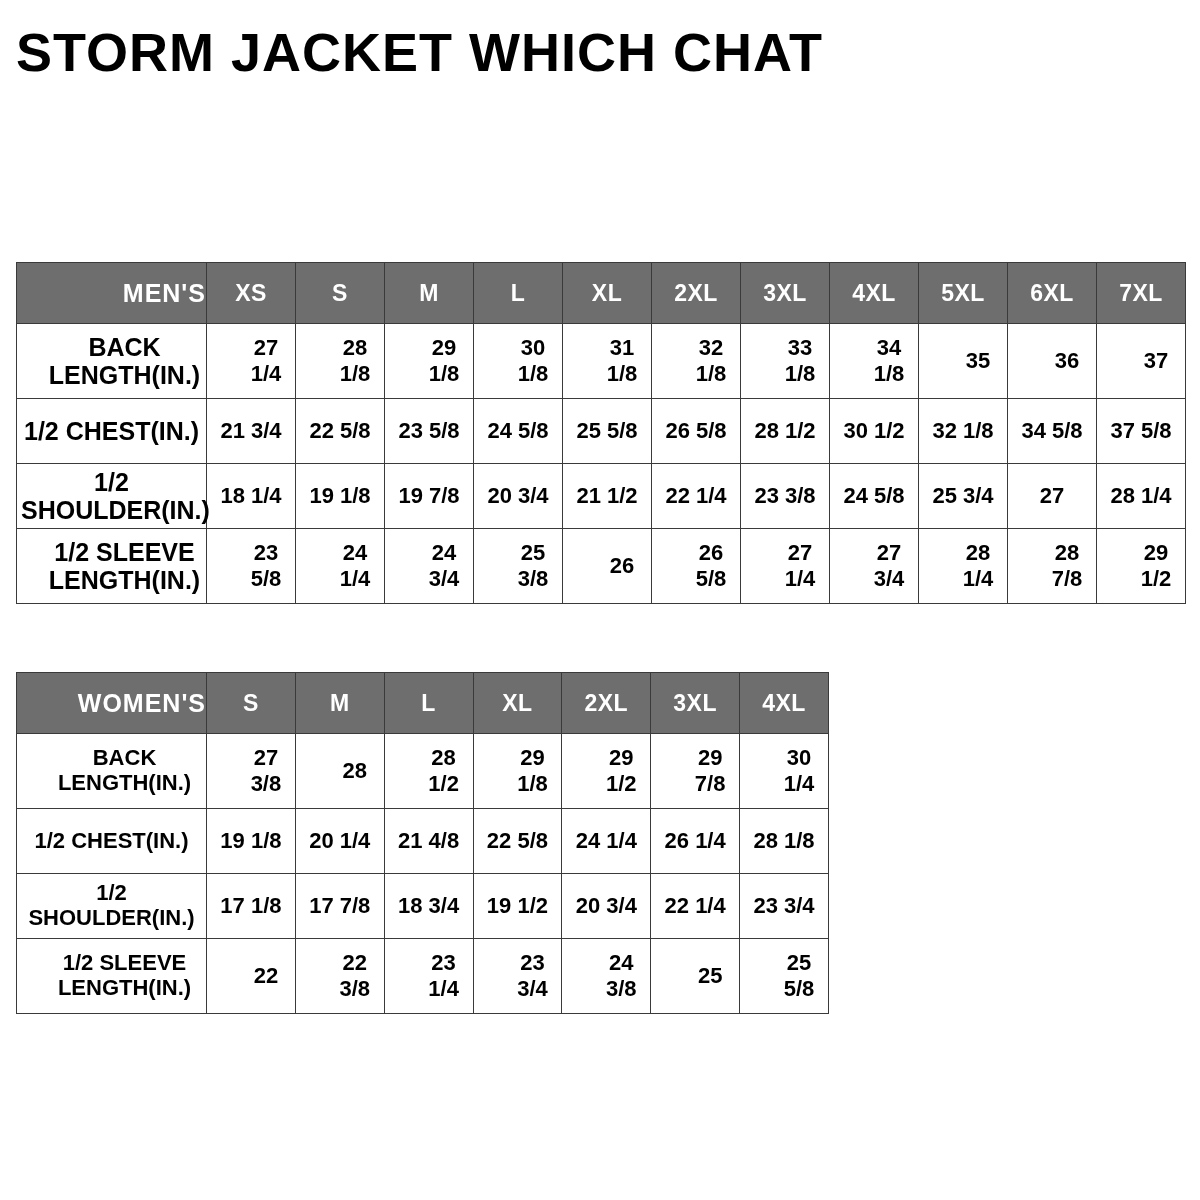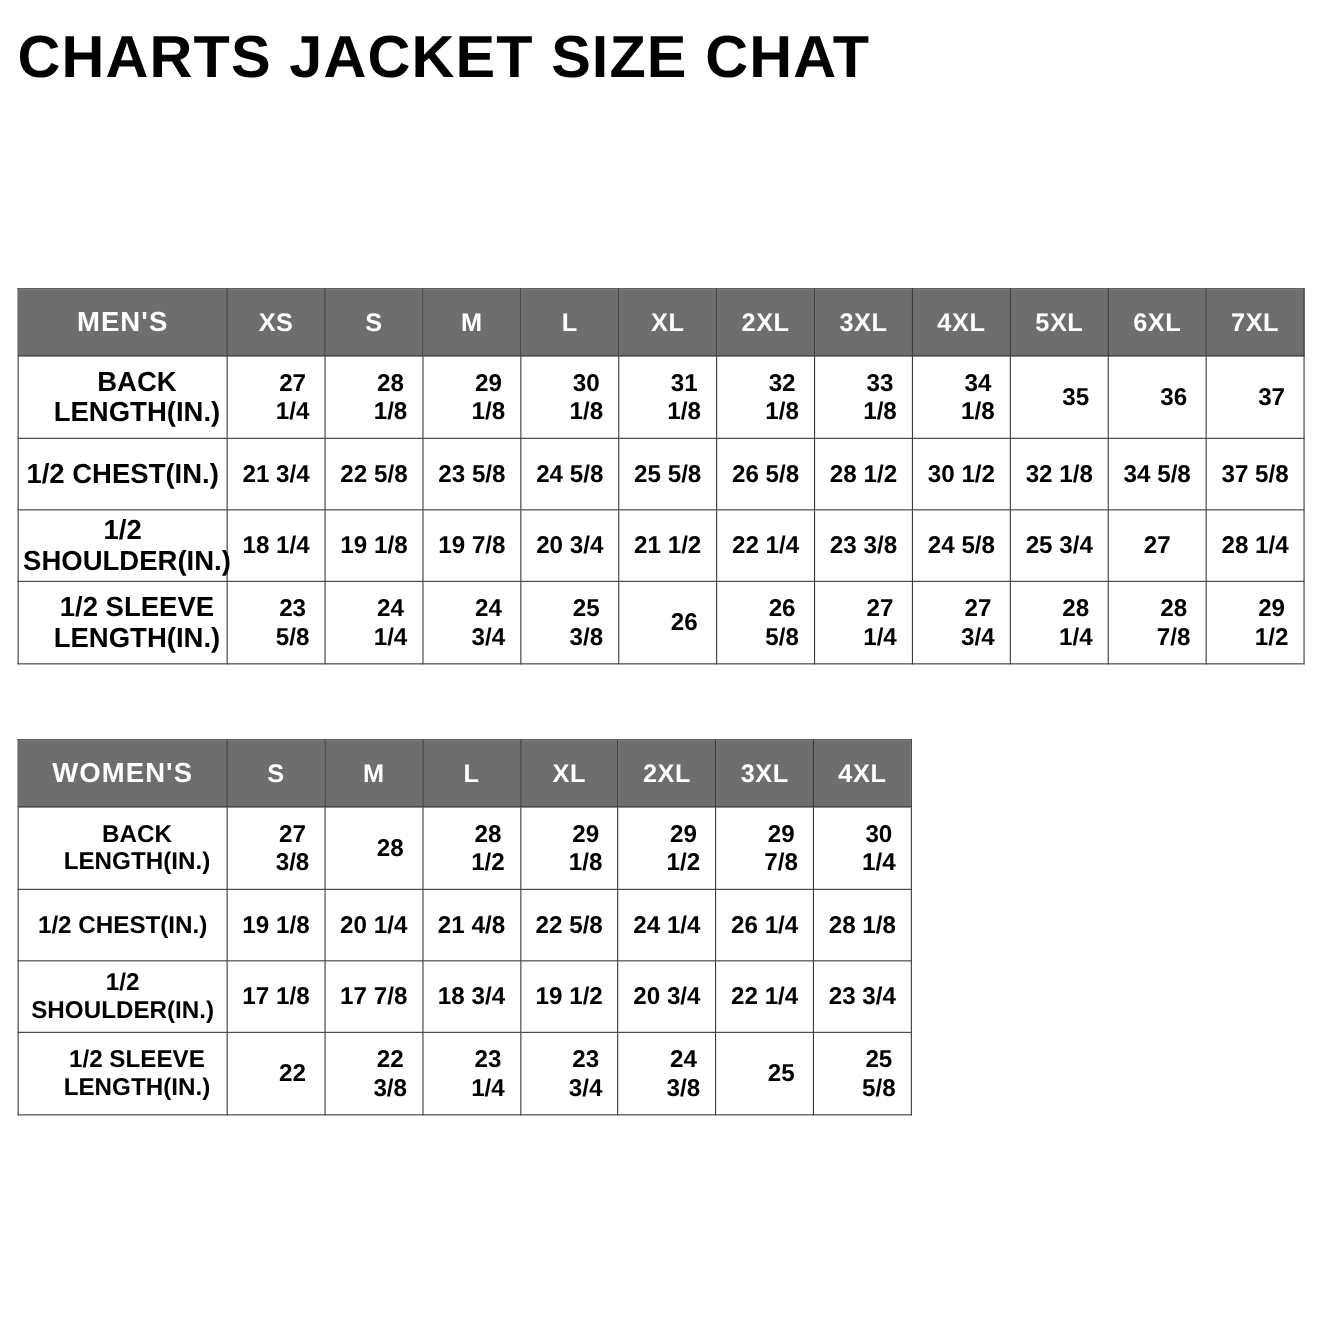--- a/index.html
+++ b/index.html
@@ -80,20 +80,21 @@
     background: #6e6e6e;
     color: #ffffff;
     height: 60px;
     font-size: 23px;
     letter-spacing: 0.5px;
     border-color: #3a3a3a;
   }
   table.sizechart thead th.rowhead {
     font-size: 25px;
     letter-spacing: 1px;
+    text-align: right;
   }
 
   table.sizechart tbody td {
     height: 60px;
     font-size: 22px;
   }
   table.sizechart tbody td.rowlabel {
     font-size: 25px;
     line-height: 1.12;
     padding: 2px 4px;
@@ -121,21 +122,21 @@
   }
   #womens-table col.c0 { width: 190px; }
   #womens-table col.cx { width: 88.85px; }
   #womens-table tbody td { font-size: 22px; }
 </style>
 </head>
 <body>
 
 <div class="page">
 
-  <div class="title">CHARTS JACKET SIZE CHAT</div>
+  <div class="title">STORM JACKET WHICH CHAT</div>
 
 
   <table class="sizechart" id="mens-table">
     <colgroup>
       <col class="c0">
         <col class="cx">
         <col class="cx">
         <col class="cx">
         <col class="cx">
       <col class="cx">

